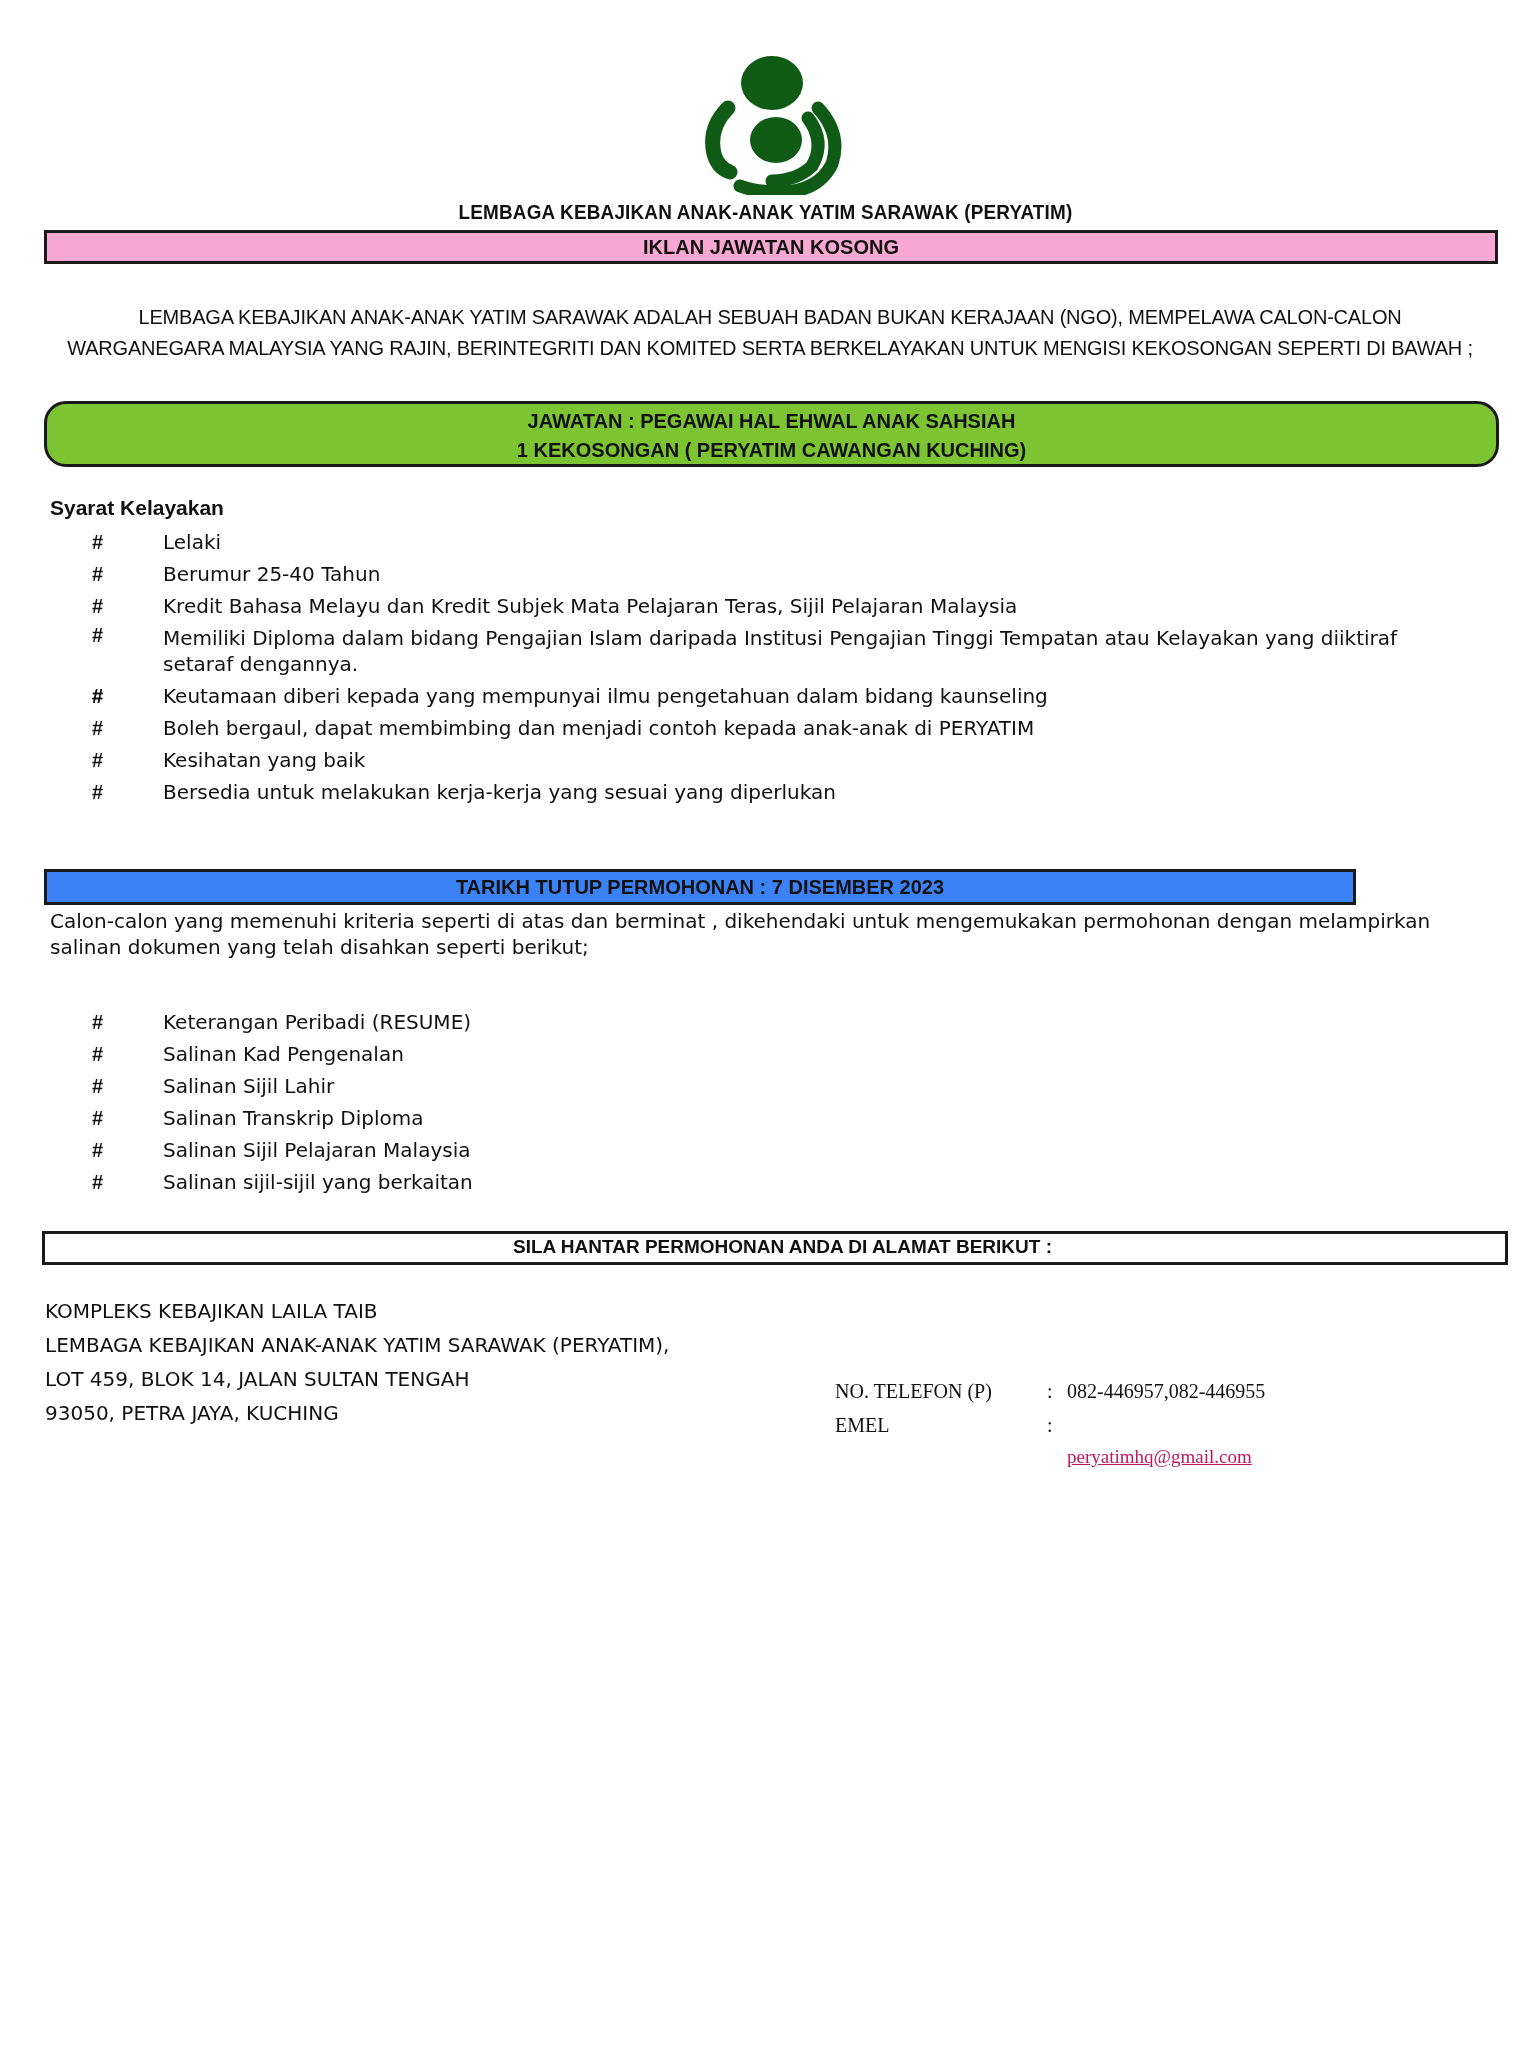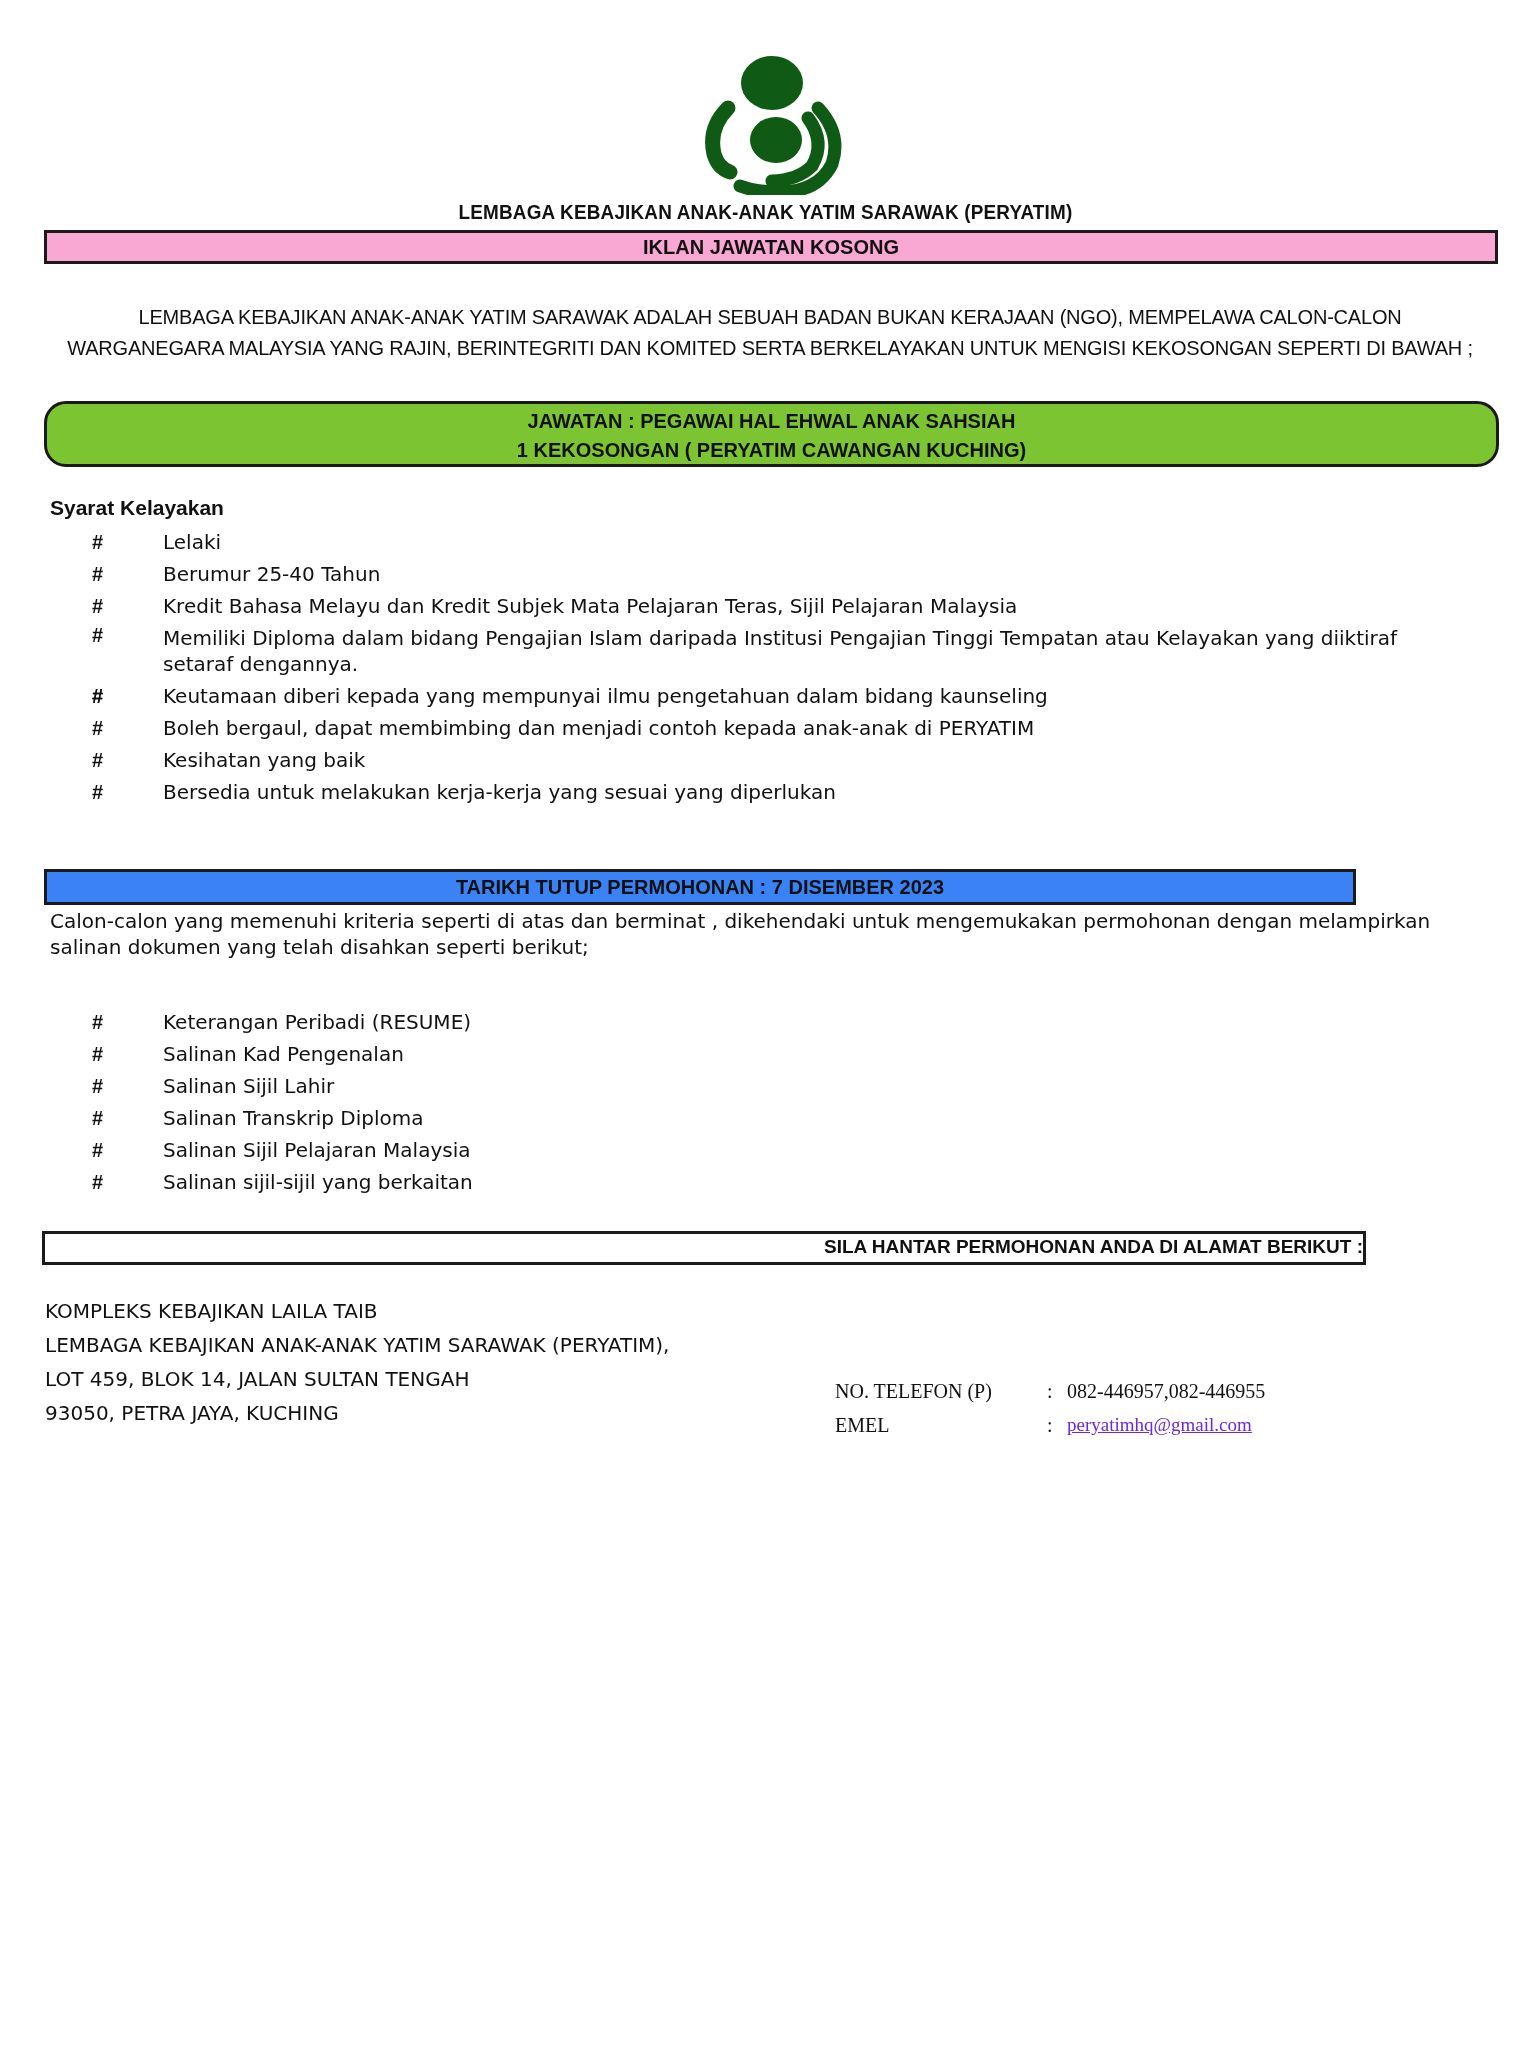--- a/index.html
+++ b/index.html
@@ -135,23 +135,23 @@
     }
     .doc-list {
       top: 1006px;
     }
     .doc-list li {
       line-height: 32px;
     }
     .box-hantar {
       left: 42px;
       top: 1231px;
-      width: 1324px;
+      width: 1466px;
       height: 34px;
-      text-align: right;
+      text-align: center;
       padding-left: 15px;
       font-size: 19px;
       line-height: 26px;
     }
     .address {
       position: absolute;
       left: 45px;
       top: 1294px;
       font-family: "DejaVu Sans", sans-serif;
       font-size: 20px;
@@ -168,24 +168,25 @@
     .contact-row {
       display: flex;
     }
     .contact-label {
       width: 212px;
     }
     .contact-sep {
       width: 20px;
     }
     .contact-email {
-      color: #6d28d9;
+      color: #be185d;
       text-decoration: underline;
       font-size: 19px;
       cursor: pointer;
+      margin-top: 32px;
     }
   </style>
 </head>
 <body>
 
 <div class="logo">
   <svg width="150" height="145" viewBox="0 0 150 145">
 
     <ellipse cx="72" cy="33" rx="31" ry="27" fill="#0f5a14"></ellipse>
 

